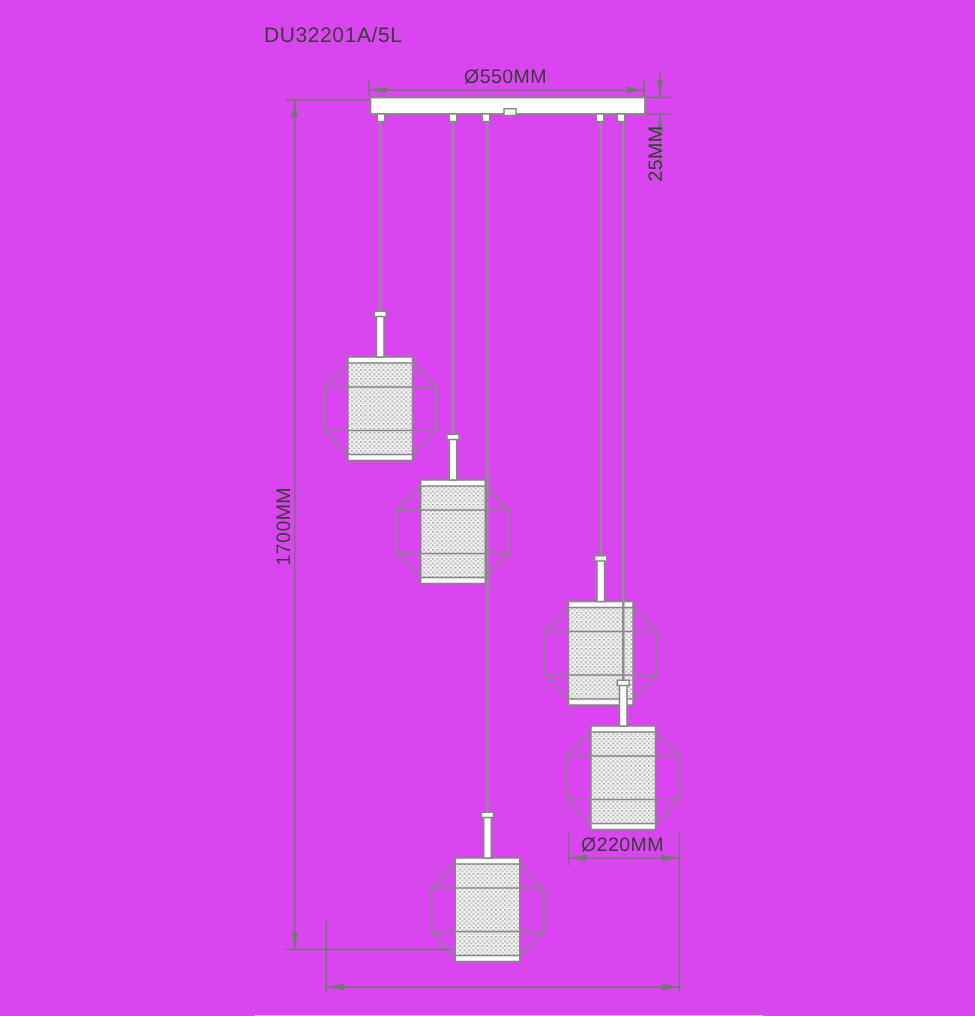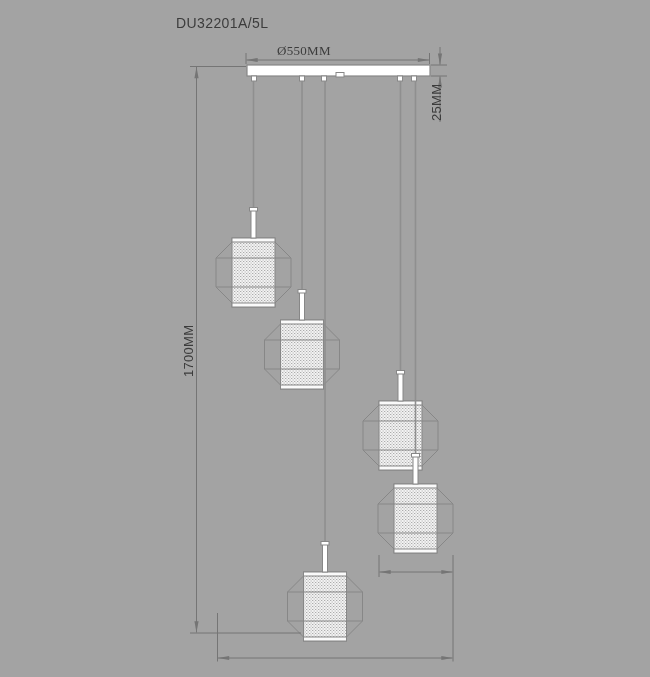--- a/index.html
+++ b/index.html
@@ -1,22 +1,22 @@
 <!DOCTYPE html>
 <html><head>
 <meta charset="utf-8">
 <style>
   html,body{margin:0;padding:0;background:#ffffff;}
-  .canvas{position:relative;width:650px;height:677px;background:#a3a3a3;overflow:hidden;
+  .canvas{position:relative;width:650px;height:677px;background:#d946ef;overflow:hidden;
           font-family:"Liberation Sans",sans-serif;}
   svg{position:absolute;left:0;top:0;}
   .label{position:absolute;font-family:"Liberation Sans",sans-serif;font-size:13px;
          color:#3c3c3c;letter-spacing:.3px;white-space:nowrap;}
   .label.title{font-size:14px;letter-spacing:.4px;}
-  .label.center{font-family:Liberation Serif, serif;}
+  .label.center{text-align:center;}
   .label.rot{transform:rotate(-90deg);transform-origin:left top;}
 </style>
 </head>
 <body>
 
 <div class="canvas">
 
   <svg id="diagram" width="650" height="677" viewBox="0 0 650 677">
     <defs>
       <marker id="arr" markerUnits="userSpaceOnUse" markerWidth="12" markerHeight="6" refX="11.6" refY="3" orient="auto-start-reverse">
@@ -134,14 +134,15 @@
   </svg>
 
   <div class="label title" style="left:176px;top:15px">DU32201A/5L</div>
 
   <div class="label center" style="left:277px;top:43px;width:120px">Ø550MM</div>
 
   <div class="label rot" style="left:429px;top:121px">25MM</div>
 
   <div class="label rot" style="left:181px;top:377px">1700MM</div>
 
+  <div class="label center" style="left:355px;top:555px;width:120px">Ø220MM</div>
 
 </div>
 
 </body></html>

